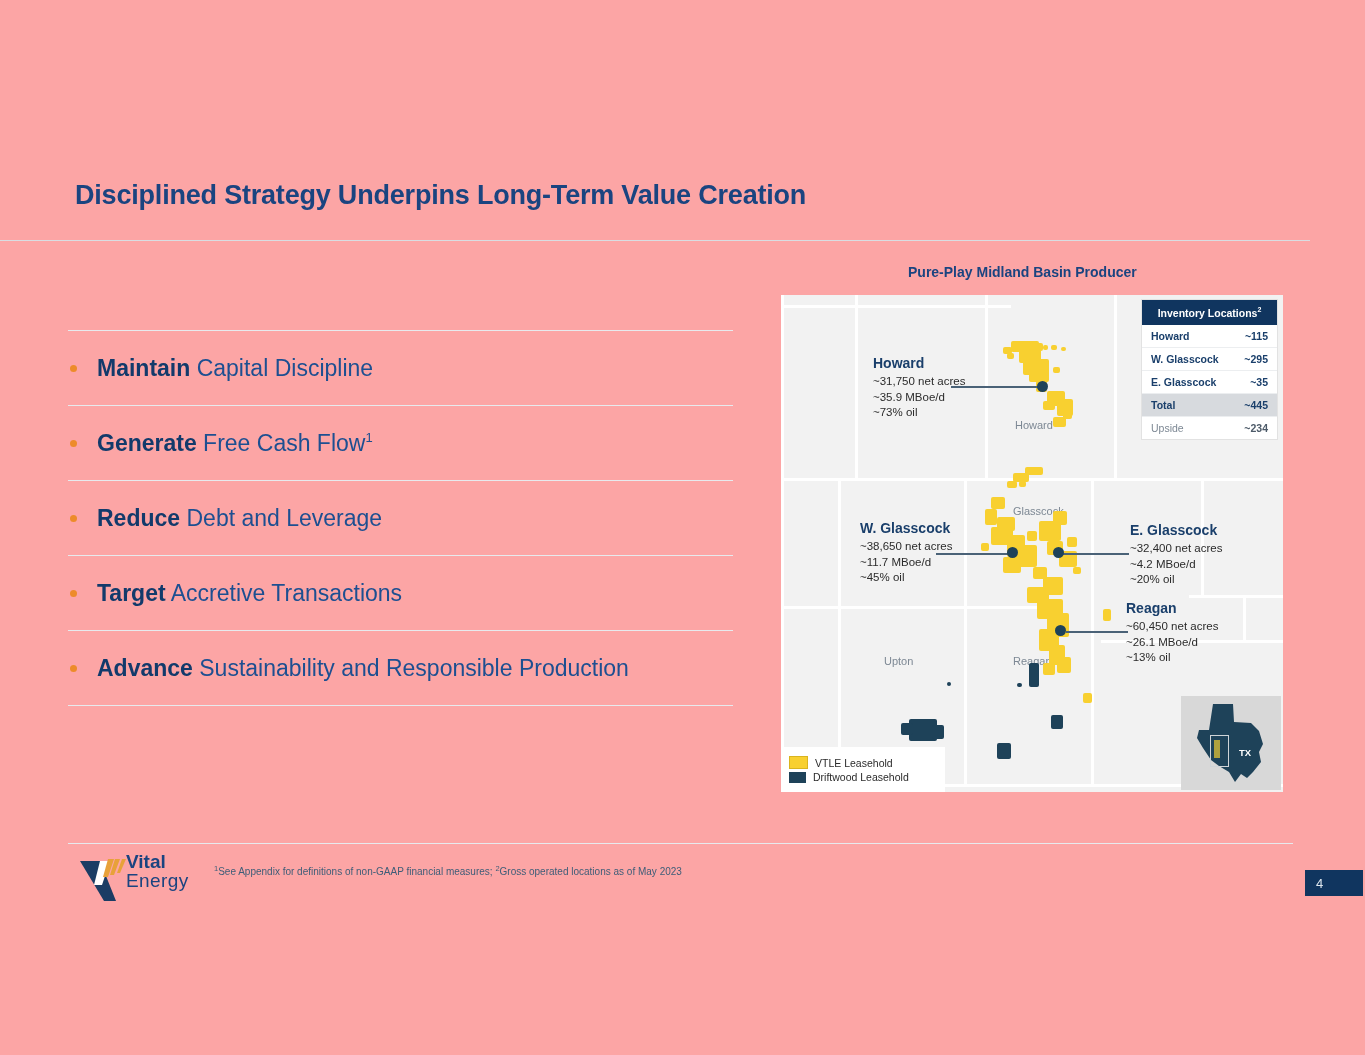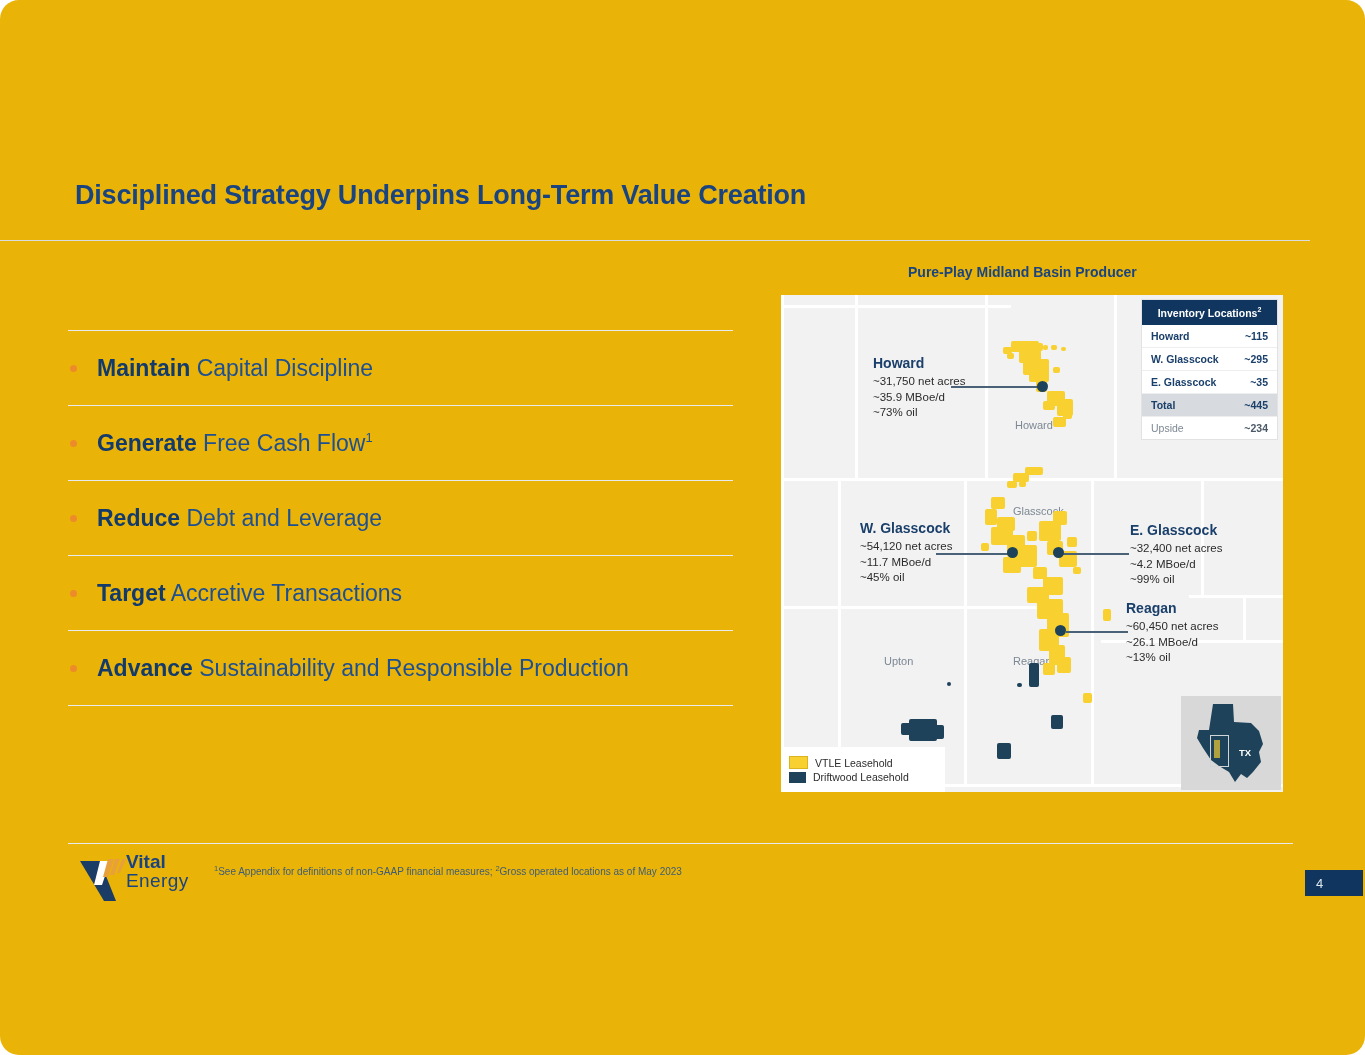--- a/index.html
+++ b/index.html
@@ -1,21 +1,21 @@
 <!DOCTYPE html>
 <html><head>
 <meta charset="utf-8">
 <style>
   html,body{margin:0;padding:0;background:#ffffff;}
   body{
     width:1365px;height:1055px;position:relative;overflow:hidden;
     font-family:"Liberation Sans", sans-serif;
     color:#17447E;
   }
-  .slide{position:absolute;inset:0;background:#eab308;border-radius:19px;}
+  .slide{position:absolute;inset:0;background:#fca5a5;}
 
   
   .slide-title{
     position:absolute;left:75px;top:180px;
     font-size:27px;font-weight:bold;letter-spacing:-0.2px;
     color:#1A4480;white-space:nowrap;
   }
   .header-rule{
     position:absolute;left:0;top:240px;width:1310px;height:1px;
     background:#d9dde2;
@@ -261,30 +261,30 @@
 
     <div class="callout" style="left:92px;top:60px;">
       <div class="co-title">Howard</div>
       <div class="co-line">~31,750 net acres</div>
       <div class="co-line">~35.9 MBoe/d</div>
       <div class="co-line">~73% oil</div>
     </div>
 
     <div class="callout" style="left:79px;top:225px;">
       <div class="co-title">W. Glasscock</div>
-      <div class="co-line">~54,120 net acres</div>
+      <div class="co-line">~38,650 net acres</div>
       <div class="co-line">~11.7 MBoe/d</div>
       <div class="co-line">~45% oil</div>
     </div>
 
     <div class="callout" style="left:349px;top:227px;">
       <div class="co-title">E. Glasscock</div>
       <div class="co-line">~32,400 net acres</div>
       <div class="co-line">~4.2 MBoe/d</div>
-      <div class="co-line">~99% oil</div>
+      <div class="co-line">~20% oil</div>
     </div>
 
     <div class="callout" style="left:345px;top:305px;">
       <div class="co-title">Reagan</div>
       <div class="co-line">~60,450 net acres</div>
       <div class="co-line">~26.1 MBoe/d</div>
       <div class="co-line">~13% oil</div>
     </div>
 
     <div class="legend">

